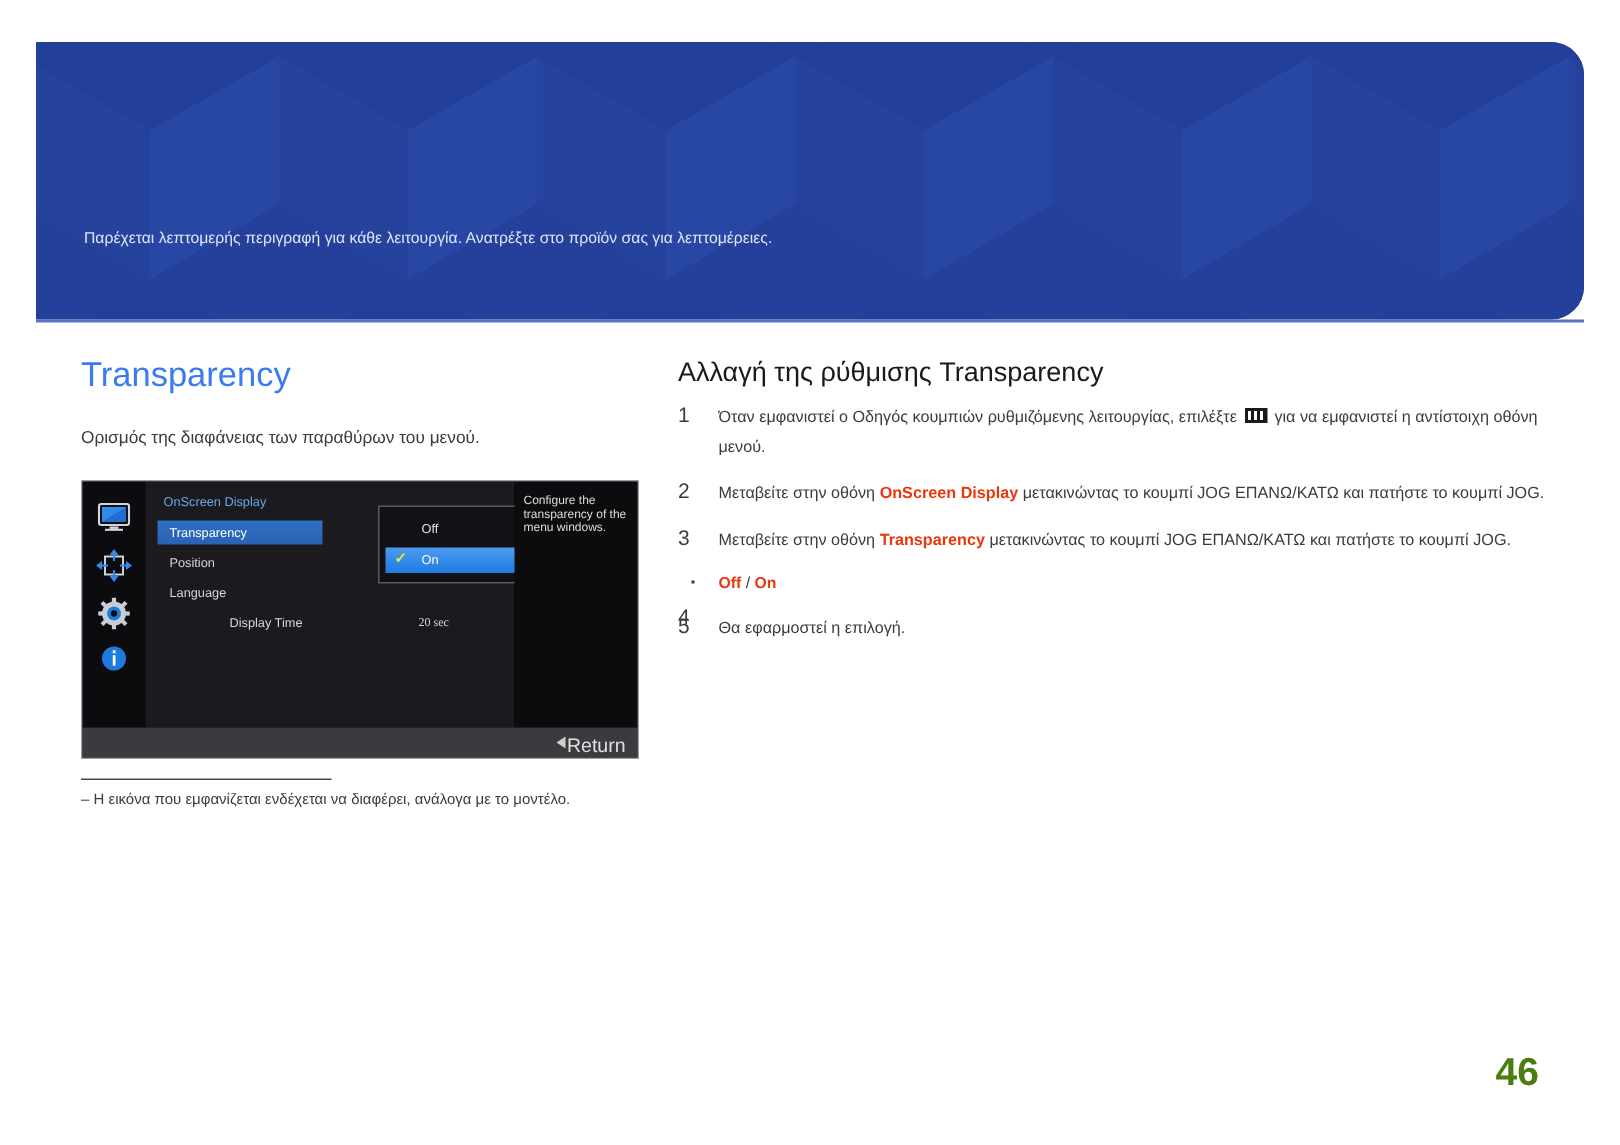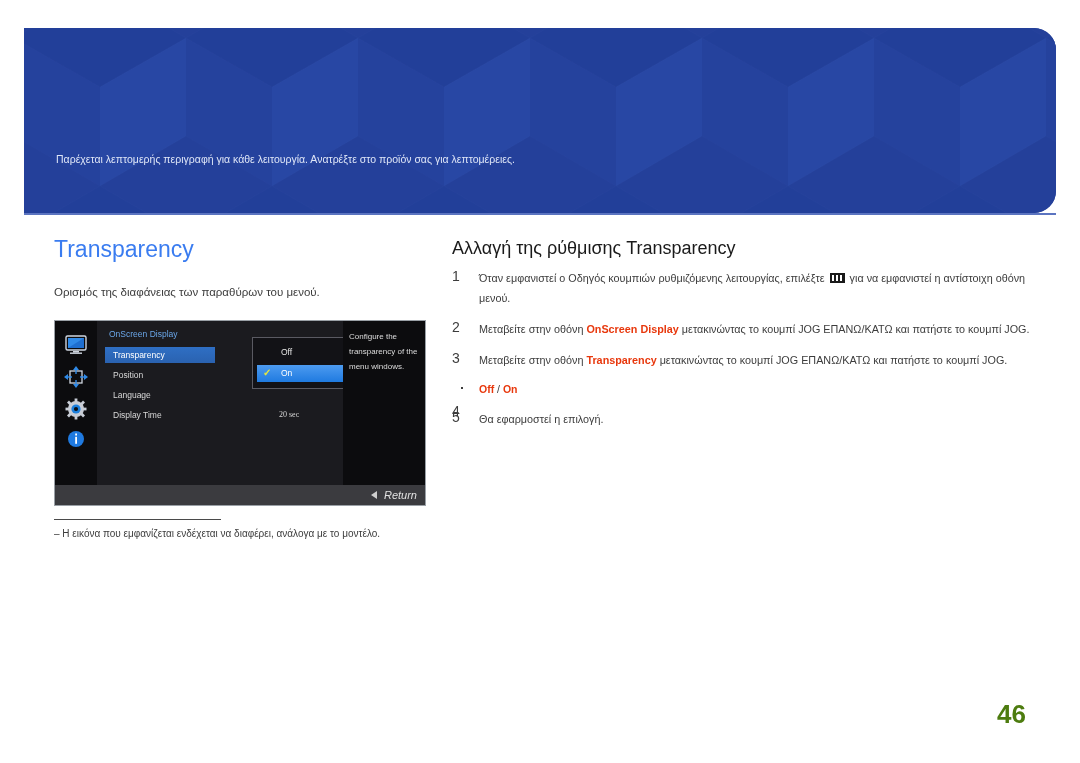--- a/index.html
+++ b/index.html
@@ -147,21 +147,21 @@
     white-space: nowrap;
   }
   .osd-row.selected {
     background: linear-gradient(to bottom, #2f6fc4 0%, #2a62b0 100%);
     color: #ffffff;
     width: 110px;
   }
   #osd-row-0 { top: 26px; }
   #osd-row-1 { top: 46px; }
   #osd-row-2 { top: 66px; }
-  #osd-row-3 { top: 86px; }
+  #osd-row-3 { top: 86px; margin-left: 40px; }
   #osd-row3-value {
     position: absolute;
     left: 182px;
     top: 86px;
     height: 16px;
     line-height: 16px;
     color: #d8d8d8;
     font-size: 8px;
     white-space: nowrap;
     font-family: Liberation Serif, serif;
@@ -213,21 +213,21 @@
     width: 82px;
     height: 164px;
     background: #0c0c0e;
   }
   #osd-help-text {
     position: absolute;
     left: 6px; top: 8px;
     width: 74px;
     color: #dcdcdc;
     font-size: 8px;
-    line-height: 15px;
+    line-height: 9px;
   }
 
   #osd-bottom-bar {
     position: absolute;
     left: 0; top: 164px;
     width: 370px;
     height: 20px;
     background: #3b3b3f;
   }
   #osd-return-arrow {
@@ -237,23 +237,22 @@
     width: 0; height: 0;
     border-top: 4px solid transparent;
     border-bottom: 4px solid transparent;
     border-right: 6px solid #cfcfcf;
   }
   #osd-return-label {
     position: absolute;
     right: 8px;
     top: 4px;
     color: #e0e0e0;
-    font-size: 11px;
-    white-space: nowrap;
-    font-style: italic;
+    font-size: 13px;
+    white-space: nowrap;
   }
 
   
   #footnote-rule {
     position: absolute;
     left: 54px;
     top: 519px;
     width: 167px;
     height: 1px;
     background: #4a4a4a;

